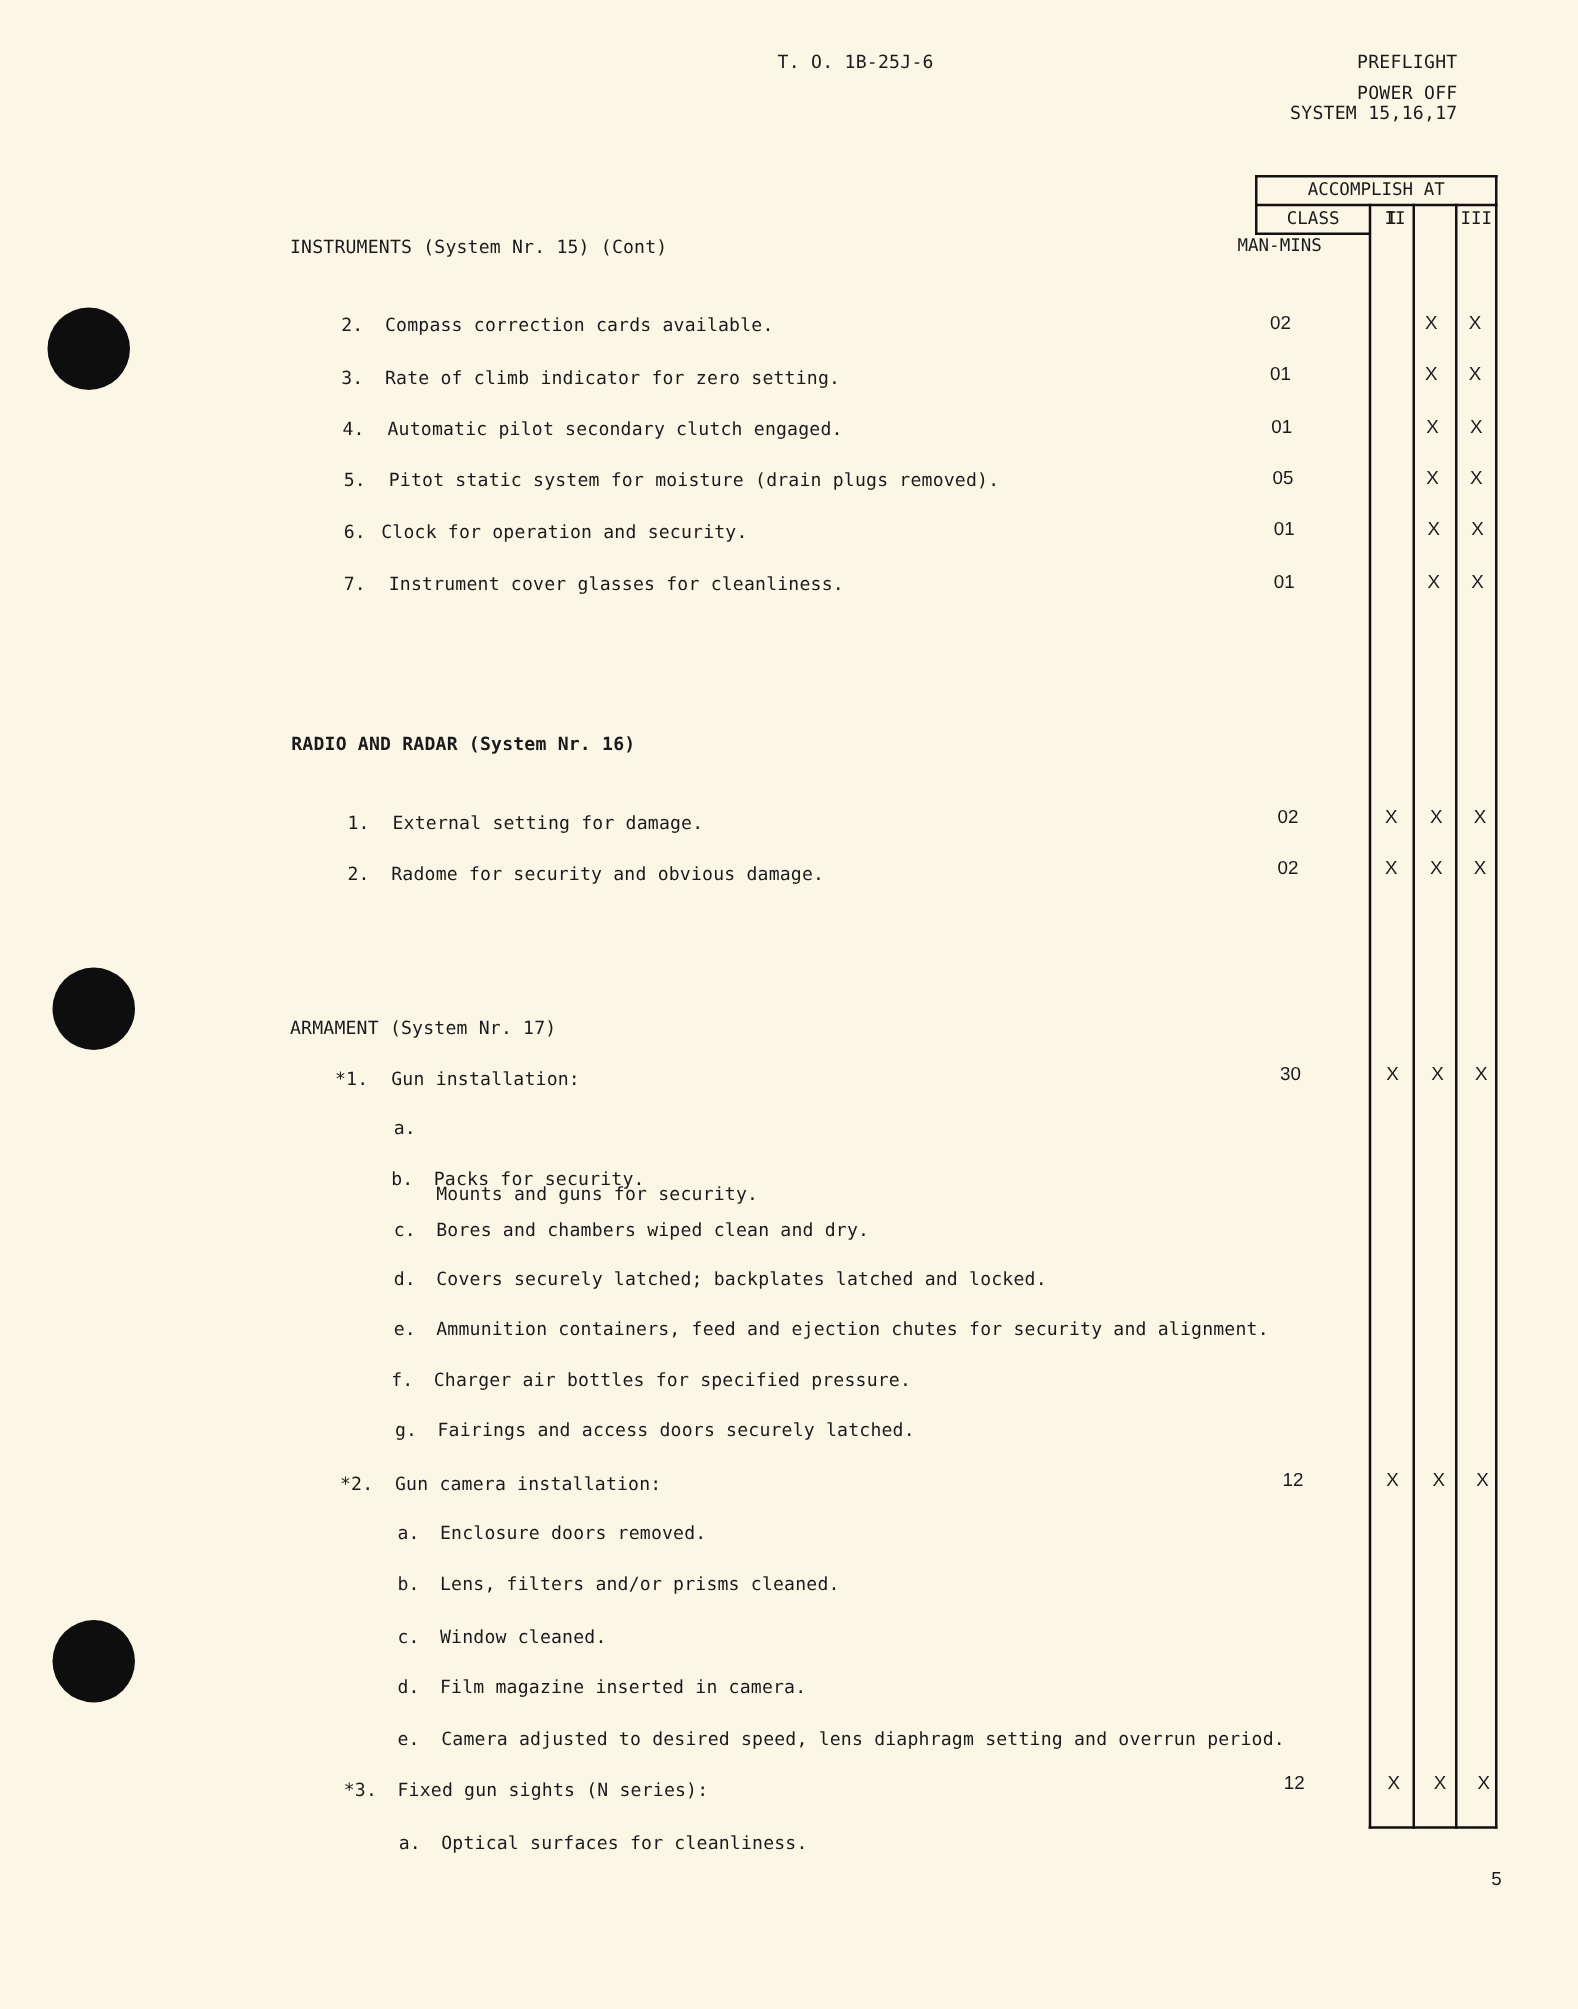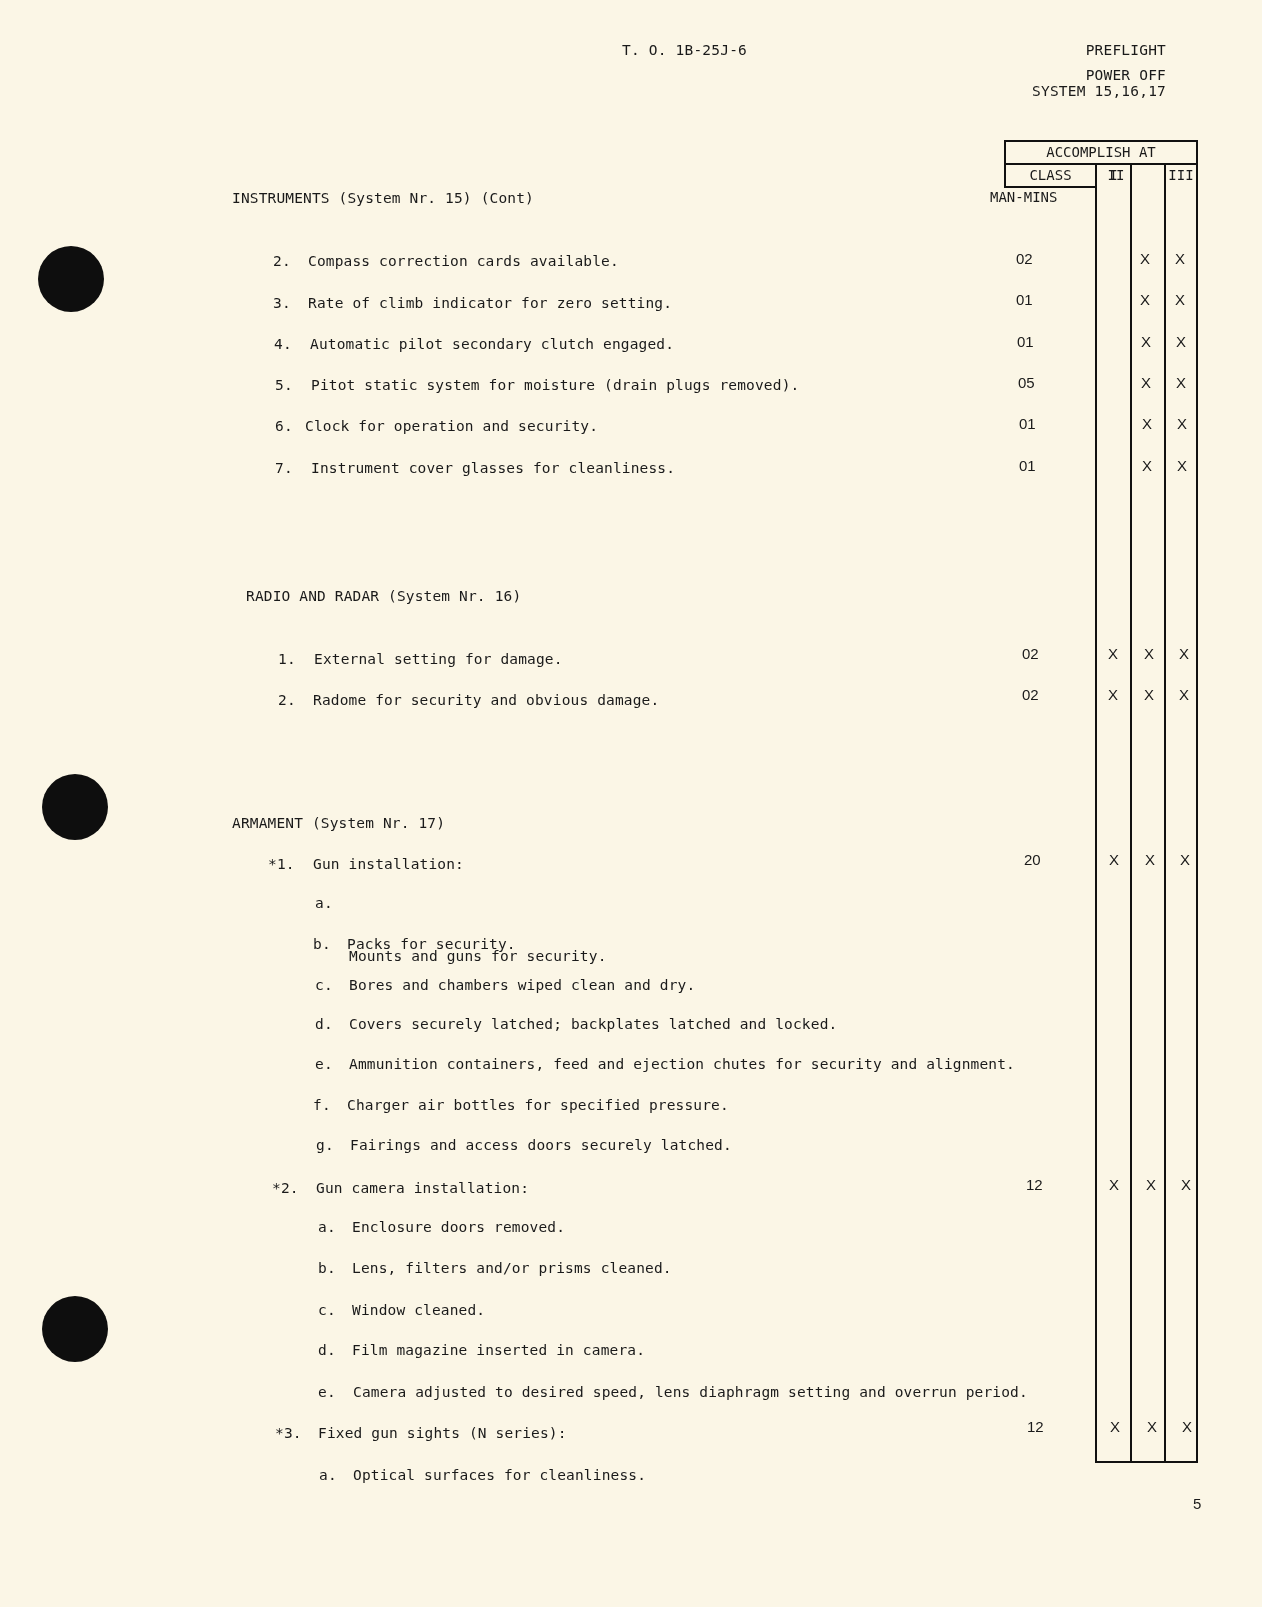--- a/index.html
+++ b/index.html
@@ -89,21 +89,21 @@
   <span class="x" style="left:1172px; top:415px;">X</span>
 </div>
 <div>
   <span class="txt" style="left:275px; top:460px;">7.</span>
   <span class="txt" style="left:311px; top:460px;">Instrument cover glasses for cleanliness.</span>
   <span class="num" style="left:1019px; top:457px;">01</span>
   <span class="x" style="left:1137px; top:457px;">X</span>
   <span class="x" style="left:1172px; top:457px;">X</span>
 </div>
 
-<div class="txt" style="left:246px; top:588px;">RADIO AND RADAR (System Nr. 16)</div>
+<div class="txt" style="left:233px; top:588px;font-weight:bold;">RADIO AND RADAR (System Nr. 16)</div>
 
 <div>
   <span class="txt" style="left:278px; top:651px;">1.</span>
   <span class="txt" style="left:314px; top:651px;">External setting for damage.</span>
   <span class="num" style="left:1022px; top:645px;">02</span>
   <span class="x" style="left:1103px; top:645px;">X</span>
   <span class="x" style="left:1139px; top:645px;">X</span>
   <span class="x" style="left:1174px; top:645px;">X</span>
 </div>
 <div>
@@ -113,21 +113,21 @@
   <span class="x" style="left:1103px; top:686px;">X</span>
   <span class="x" style="left:1139px; top:686px;">X</span>
   <span class="x" style="left:1174px; top:686px;">X</span>
 </div>
 
 <div class="txt" style="left:232px; top:815px;">ARMAMENT (System Nr. 17)</div>
 
 <div>
   <span class="txt" style="left:268px; top:856px;">*1.</span>
   <span class="txt" style="left:313px; top:856px;">Gun installation:</span>
-  <span class="num" style="left:1024px; top:851px;">20</span>
+  <span class="num" style="left:1024px; top:851px;">30</span>
   <span class="x" style="left:1104px; top:851px;">X</span>
   <span class="x" style="left:1140px; top:851px;">X</span>
   <span class="x" style="left:1175px; top:851px;">X</span>
 </div>
 <div>
     <span class="txt" style="left:315px; top:895px;">a.</span>
     <span class="txt" style="left:349px; top:948px;">Mounts and guns for security.</span>
   </div>
 <div>
     <span class="txt" style="left:313px; top:936px;">b.</span>

